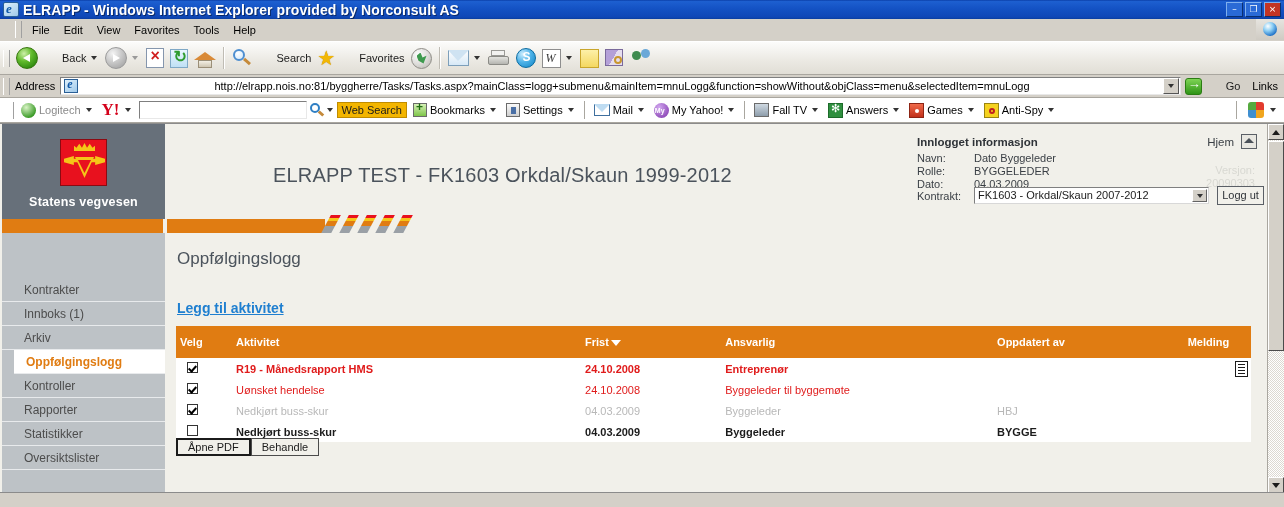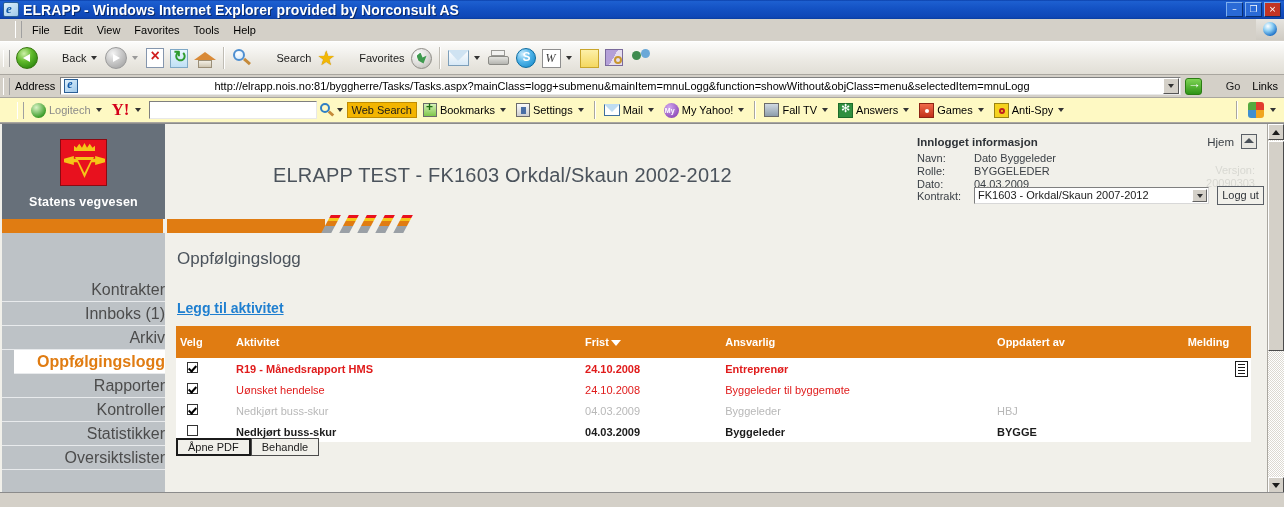--- a/index.html
+++ b/index.html
@@ -168,22 +168,22 @@
   }
   .addr-drop .caret{border-top-width:4px;margin:0;}
   .go-btn{display:flex;align-items:center;gap:3px;padding:0 6px 0 4px;}
   .ic-go{width:17px;height:17px;border-radius:3px;
     background:linear-gradient(#7ed455,#2f9416);border:1px solid #2b7d13;position:relative;box-sizing:border-box;}
   .ic-go:after{content:"\2192";position:absolute;left:2px;top:-3px;color:#fff;font-size:13px;font-weight:bold;}
   .links-lbl{font-size:11px;padding:0 6px;}
 
   
   .ybar{
-    height:24px;background:#fef9c3;display:flex;align-items:center;
-    border-bottom:1px solid #a9a69f;padding-left:16px;gap:0;
+    height:24px;background:#ffffff;display:flex;align-items:center;
+    border-bottom:1px solid #a9a69f;padding-left:6px;gap:0;
   }
   .yitem{display:flex;align-items:center;gap:3px;padding:0 4px;font-size:11px;color:#000;height:20px;}
   .yitem.dim{color:#8a8a8a;}
   .y-logitech{width:15px;height:15px;border-radius:50%;
     background:radial-gradient(circle at 35% 30%,#d9f3c6,#3f9e2c 70%,#1f6b12);position:relative;}
   .y-yahoo{font-family:"Liberation Serif",serif;font-weight:bold;font-size:17px;color:#d4001a;line-height:14px;}
   .y-searchbox{
     width:168px;height:18px;background:#fff;border:1px solid;
     border-color:#7f7f7f #e8e8e8 #e8e8e8 #7f7f7f;box-sizing:border-box;margin:0 2px;
   }
@@ -252,22 +252,22 @@
     content:"";position:absolute;left:3px;top:3px;width:13px;height:13px;
     background:#e8111e;clip-path:polygon(0 0,100% 0,50% 100%);
   }
   .brand .bname{
     margin-top:9px;color:#fff;font-size:12.5px;font-weight:bold;letter-spacing:.2px;
   }
   .orangebar{position:absolute;left:2px;top:95px;width:161px;height:14px;background:#e07c12;}
   .sidebar{position:absolute;left:2px;top:109px;width:163px;bottom:0;background:#bdc2c6;}
   .nav{position:absolute;left:0;top:45px;width:163px;}
   .nav .navitem{
-    height:24px;line-height:24px;padding-left:22px;font-size:16px;color:#4c4c4c;
-    border-bottom:1px solid #e8eaec;box-sizing:border-box;white-space:nowrap;text-align:right;
+    height:24px;line-height:24px;padding-left:22px;font-size:12px;color:#4c4c4c;
+    border-bottom:1px solid #e8eaec;box-sizing:border-box;white-space:nowrap;
   }
   .nav .navitem.active{
     background:#fff;color:#e07c12;font-weight:bold;margin-left:12px;
     width:151px;padding-left:12px;
   }
 
   .hero{
     position:absolute;left:167px;top:0;right:0;height:95px;background:#f1f0ea;
   }
   .hero-title{
@@ -572,29 +572,29 @@
         <div class="bname">Statens vegvesen</div>
       </div>
       <div class="orangebar"></div>
 
       <div class="sidebar">
         <div class="nav">
           <div class="navitem">Kontrakter</div>
           <div class="navitem">Innboks (1)</div>
           <div class="navitem">Arkiv</div>
           <div class="navitem active">Oppfølgingslogg</div>
+          <div class="navitem">Kontroller</div>
           <div class="navitem">Rapporter</div>
-          <div class="navitem">Kontroller</div>
           <div class="navitem">Statistikker</div>
           <div class="navitem">Oversiktslister</div>
         </div>
       </div>
 
       <div class="hero">
-        <div class="hero-title">ELRAPP TEST - FK1603 Orkdal/Skaun 2002-2012</div>
+        <div class="hero-title">ELRAPP TEST - FK1603 Orkdal/Skaun 1999-2012</div>
         <div class="hero-stripe"></div>
         <div class="hero-hash">
           <i style="left:0px"></i>
             <i style="left:18px"></i>
             <i style="left:36px"></i>
             <i style="left:54px"></i>
             <i style="left:72px"></i>
         </div>
 
         <div class="infobox">

